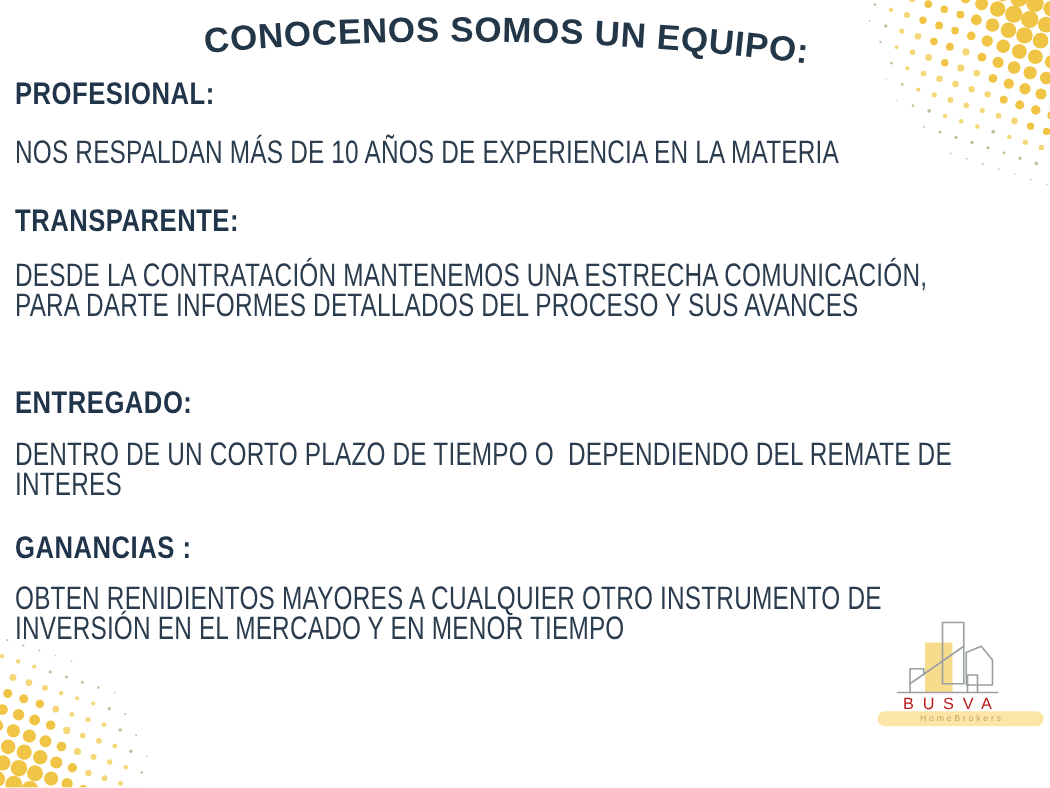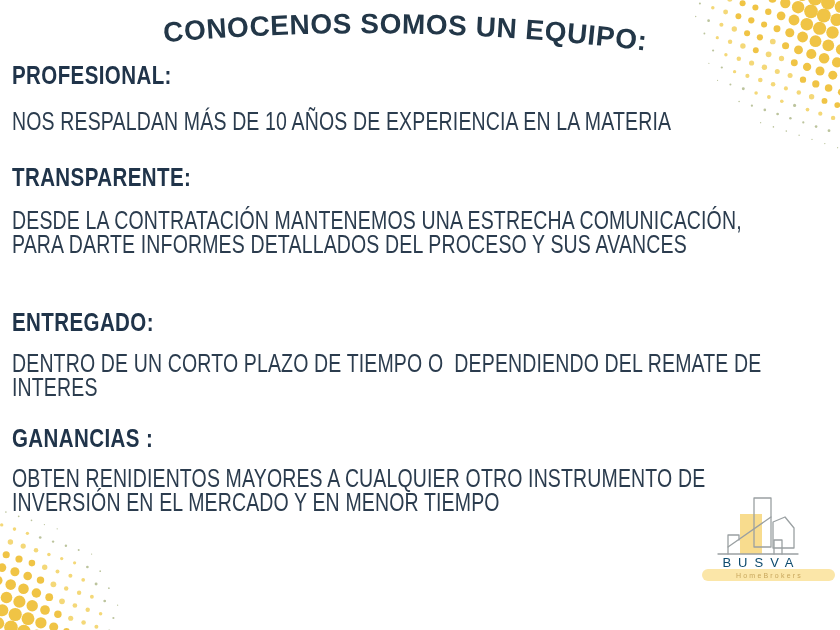--- a/index.html
+++ b/index.html
@@ -25,21 +25,21 @@
   .b{
     position:absolute;left:12px;
     transform:scaleX(0.75);transform-origin:0 0;
     color:#2b3c4e;font-size:26px;font-weight:400;
   }
   .bl{white-space:pre;line-height:24px;letter-spacing:0.2px;}
   .logo{position:absolute;left:698px;top:488px;width:140px;height:100px;}
   .logo-art{position:absolute;left:0;top:0;}
   .logo-name{
     position:absolute;left:0;top:67px;width:120px;text-align:center;
-    color:#0c4a6e;font-size:13px;letter-spacing:7px;text-indent:7px;
+    color:#b91c1c;font-size:13px;letter-spacing:7px;text-indent:7px;
   }
   .logo-pill{
     position:absolute;left:4px;top:81px;width:133px;height:12px;border-radius:7px;
     background:#fbe6a8;display:flex;align-items:center;justify-content:center;
   }
   .logo-pill span{
     font-size:7px;letter-spacing:2.2px;color:#c8a75d;text-indent:2px;line-height:1;
   }
 </style>
 </head>

